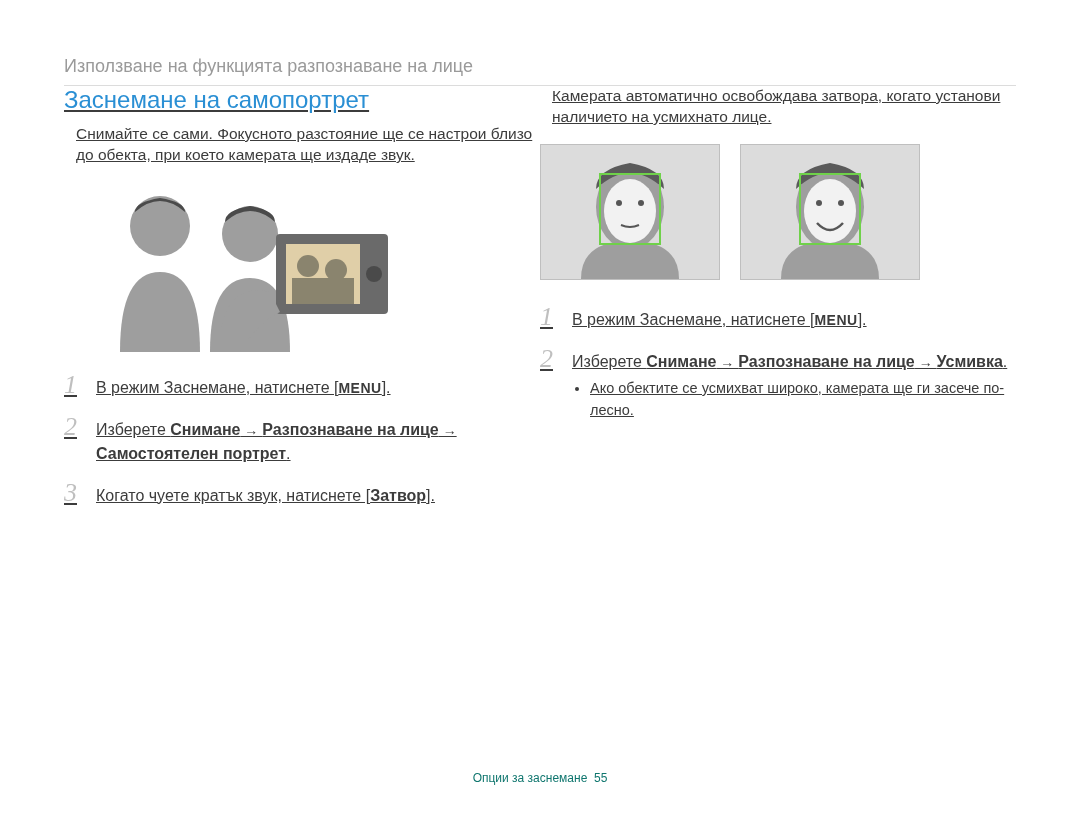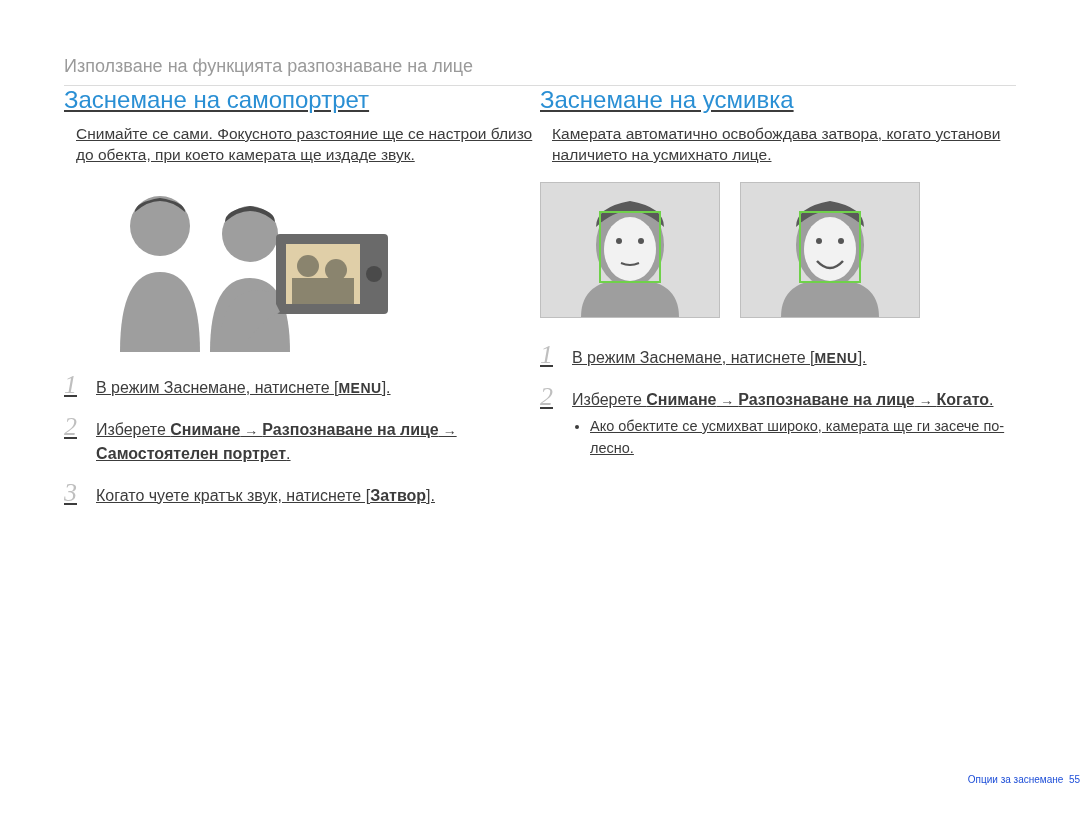--- a/index.html
+++ b/index.html
@@ -110,23 +110,23 @@
     padding-left: 18px;
     font-size: 14.5px;
     color: #3c3c3c;
   }
   ul.note li { margin-bottom: 12px; }
   .footer {
     position: absolute;
     bottom: 30px;
     left: 0;
     right: 0;
-    text-align: right;
-    font-size: 10px;
-    color: #1d4ed8;
+    text-align: center;
+    font-size: 12px;
+    color: #0f766e;
   }
 </style>
 </head>
 <body>
 
 <div class="page">
   <div class="breadcrumb">Използване на функцията разпознаване на лице</div>
 
   <div class="columns">
 
@@ -174,21 +174,20 @@
         <div class="step">
           <div class="stepno">3</div>
           <div class="stepbody">
             <span>Когато чуете кратък звук, натиснете [</span><span class="shoot">Затвор</span><span>].</span>
           </div>
         </div>
       </div>
     </div>
 
     <div class="col">
-      <h2 class="h1">Заснемане на усмивка</h2>
       <p class="para">Камерата автоматично освобождава затвора, когато установи наличието на усмихнато лице.</p>
 
       <div class="figure-row">
         <div class="thumb">
           <svg viewBox="0 0 178 134">
             <rect width="178" height="134" fill="#dcdcdc"></rect>
             <g fill="#9e9e9e">
               <ellipse cx="89" cy="62" rx="34" ry="42"></ellipse>
               <path d="M40 134 Q40 96 89 96 Q138 96 138 134 Z"></path>
             </g>
@@ -232,21 +231,21 @@
       <div class="steps">
         <div class="step">
           <div class="stepno">1</div>
           <div class="stepbody">
             <span>В режим Заснемане, натиснете [</span><span class="menu-label">MENU</span><span>].</span>
           </div>
         </div>
         <div class="step">
           <div class="stepno">2</div>
           <div class="stepbody">
-            <span>Изберете </span><span class="bold">Снимане</span><span class="arrow"> → </span><span class="bold">Разпознаване на лице</span><span class="arrow"> → </span><span class="bold">Когато</span><span>.</span>
+            <span>Изберете </span><span class="bold">Снимане</span><span class="arrow"> → </span><span class="bold">Разпознаване на лице</span><span class="arrow"> → </span><span class="bold">Усмивка</span><span>.</span>
             <ul class="note">
               <li>Ако обектите се усмихват широко, камерата ще ги засече по-лесно.</li>
             </ul>
           </div>
         </div>
       </div>
     </div>
   </div>
 
   <div class="footer">

